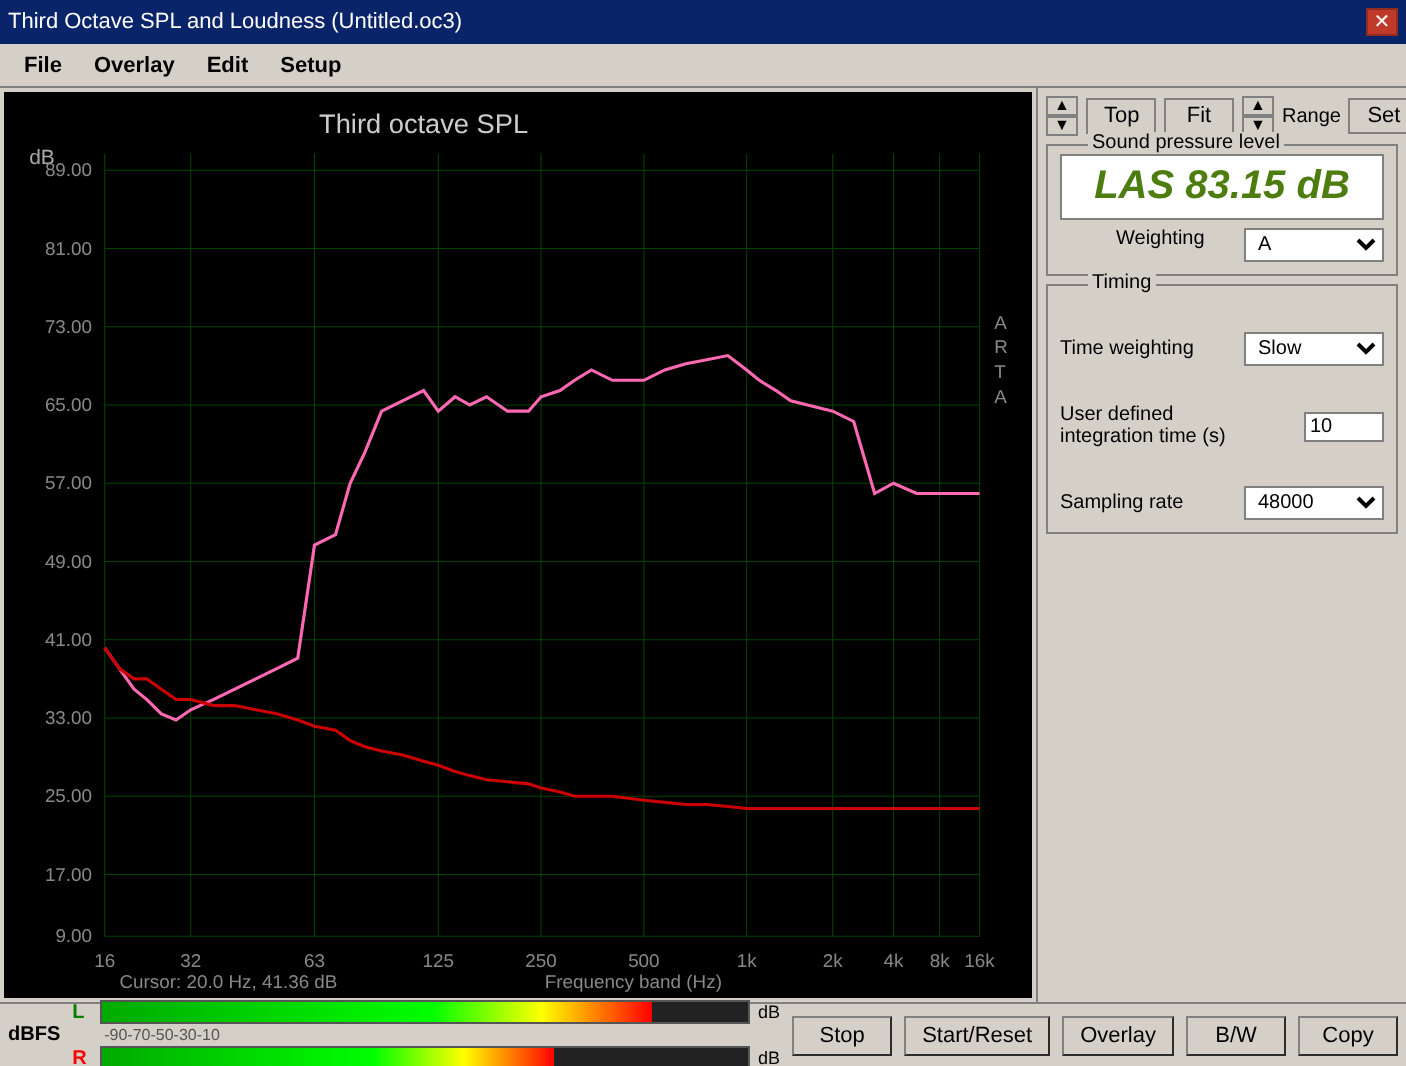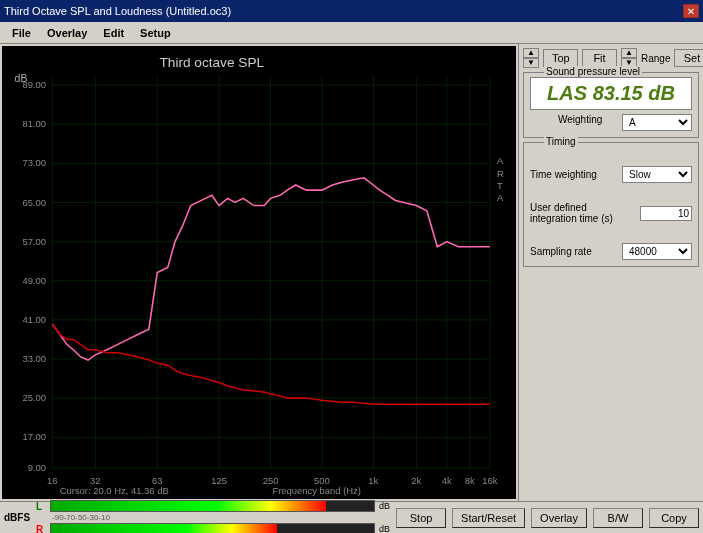--- a/index.html
+++ b/index.html
@@ -149,22 +149,21 @@
       display: flex;
       align-items: center;
       justify-content: space-between;
       margin-top: 19px;
     }
     .input-field {
       border: 1px solid #808080;
       background: white;
       padding: 1px 2px;
       font-size: 10px;
-      width: 52px;
-      text-align: right;
+      width: 40px;
     }
 
     
     .loudness-display {
       background: white;
       border: 1px solid #808080;
       text-align: center;
       padding: 4px 2px;
     }
     .loudness-value {

